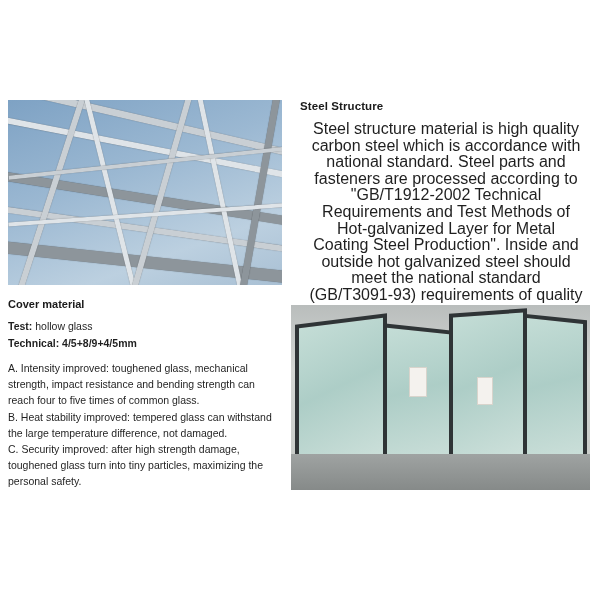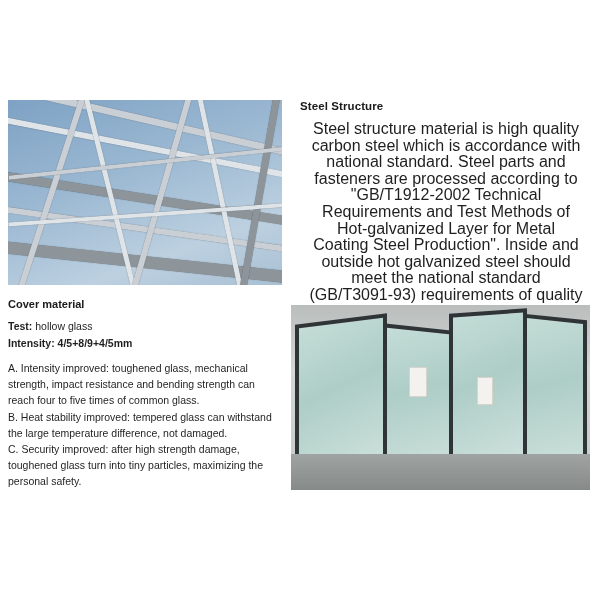--- a/index.html
+++ b/index.html
@@ -179,21 +179,21 @@
 
     <div class="cover-left">
       <h2 class="cover-title">Cover material</h2>
 
       <p class="kv">
         <span class="k">Test:</span>
         <span>hollow glass</span>
       </p>
 
       <p class="kv bold-all">
-        <span>Intensity:</span>
+        <span>Technical:</span>
         <span>4/5+8/9+4/5mm</span>
       </p>
 
       <div class="cover-body">
         <p>A. Intensity improved: toughened glass, mechanical strength, impact resistance and bending strength can reach four to five times of common glass.</p>
         <p>B. Heat stability improved: tempered glass can withstand the large temperature difference, not damaged.</p>
         <p>C. Security improved: after high strength damage, toughened glass turn into tiny particles, maximizing the personal safety.</p>
       </div>
     </div>
 

